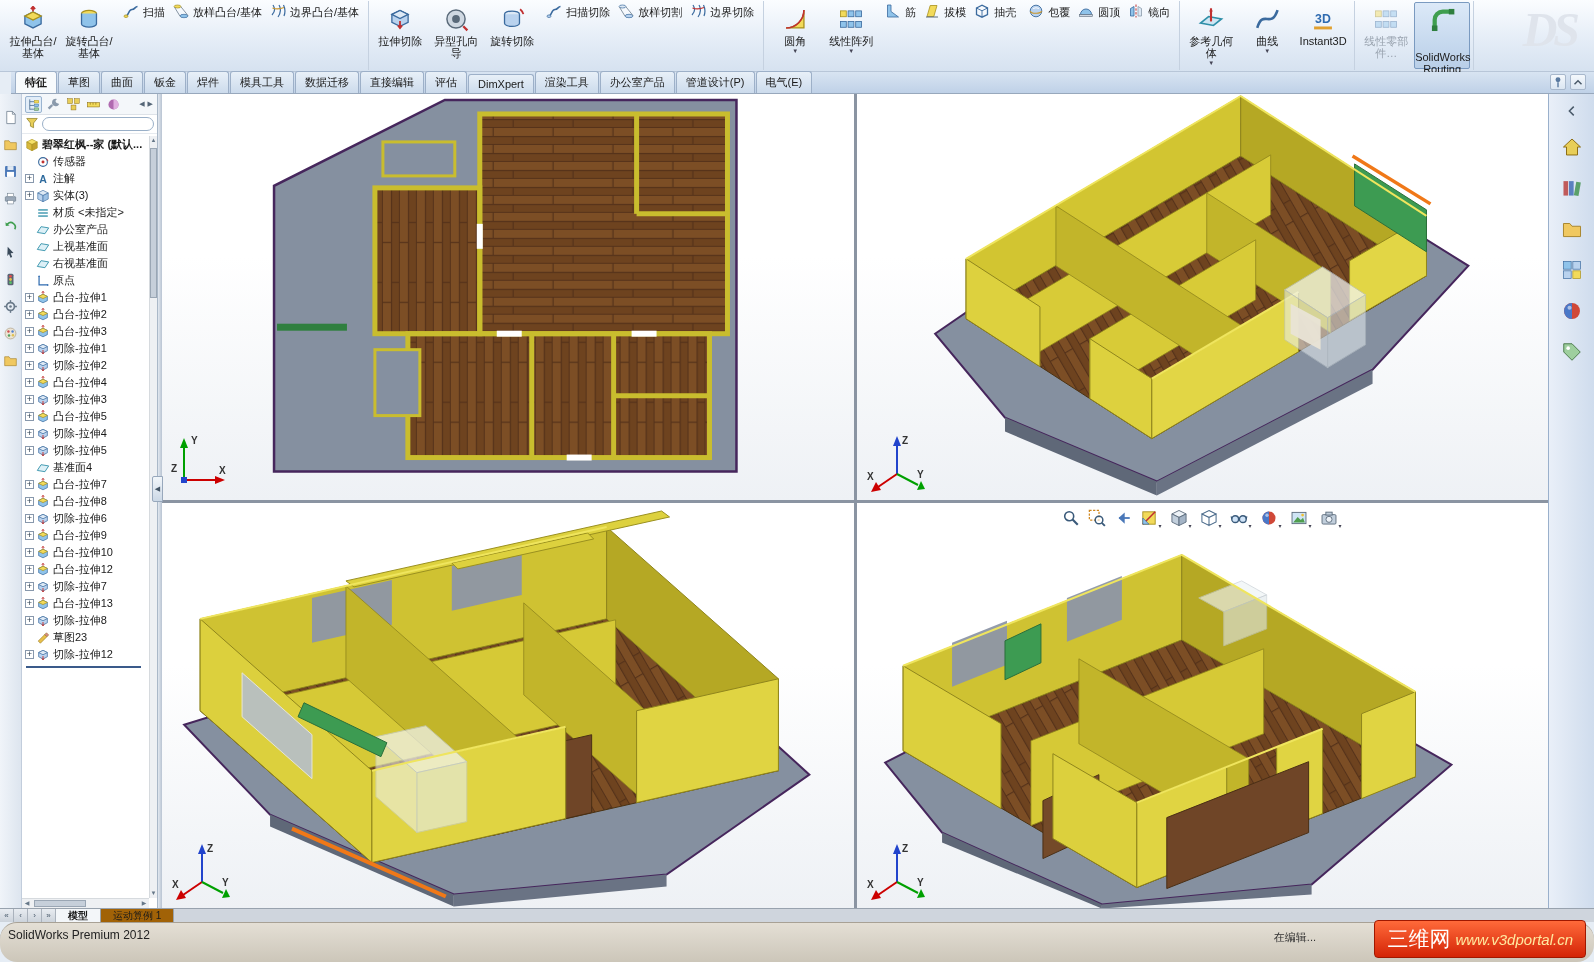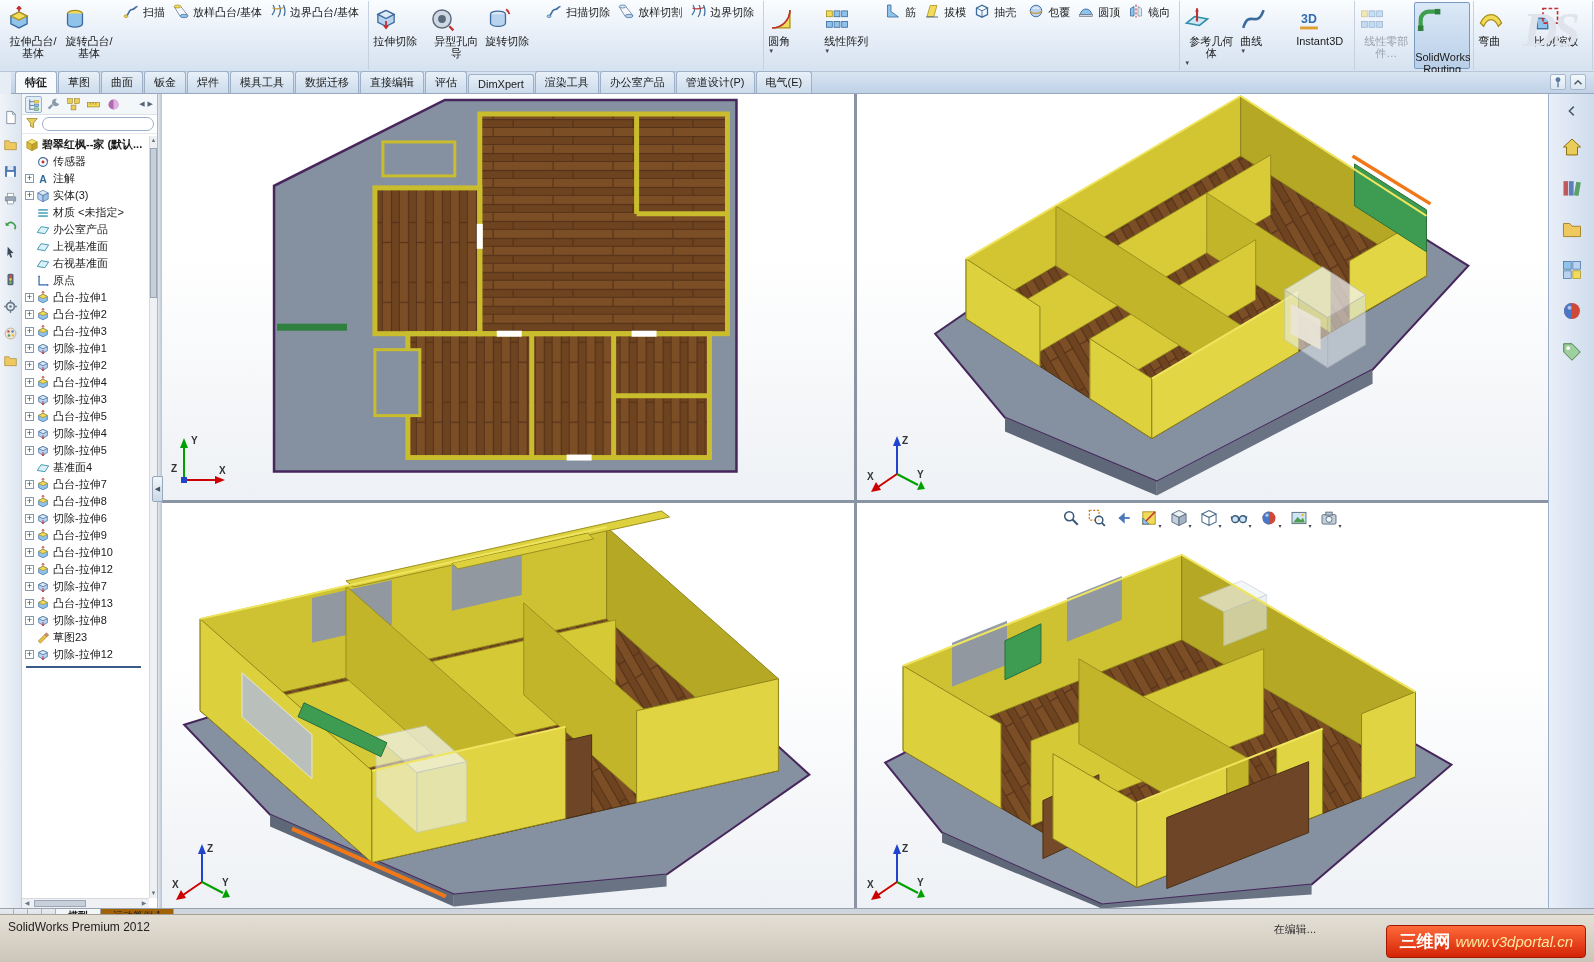--- a/index.html
+++ b/index.html
@@ -3,21 +3,21 @@
 <meta charset="utf-8">
 <style>
 *{margin:0;padding:0;box-sizing:border-box;}
 html,body{width:1594px;height:962px;overflow:hidden;}
 body{font-family:"Liberation Sans",sans-serif;font-size:11px;color:#1a1a1a;background:#cfd8e4;}
 .app{position:relative;width:1594px;height:962px;background:#e6edf5;}
 
 
 .ribbon{position:absolute;left:0;top:0;right:0;height:72px;background:linear-gradient(#fbfdff,#e5edf7 55%,#d6e2f0);border-bottom:1px solid #b8c6d8;display:flex;align-items:stretch;padding:1px 2px;}
 .rgroup{display:flex;align-items:stretch;padding:1px 3px;border-right:1px solid #c5d1e0;}
-.rlarge{position:relative;width:56px;display:flex;flex-direction:column;align-items:flex-start;padding-top:3px;gap:1px;border:1px solid transparent;border-radius:2px;text-align:center;line-height:12px;font-size:11px;cursor:default;}
+.rlarge{position:relative;width:56px;display:flex;flex-direction:column;align-items:center;padding-top:3px;gap:1px;border:1px solid transparent;border-radius:2px;text-align:center;line-height:12px;font-size:11px;cursor:default;}
 .rlarge .rlbl2{display:block;max-width:54px;}
 .rlarge.active{background:linear-gradient(#dce9f8,#b9cfe8);border-color:#7a9ac0;gap:17px;}
 .rlarge.disabled{color:#98a2ae;}
 .rlarge.disabled svg{opacity:.45;}
 .rstack{display:flex;flex-direction:row;justify-content:space-evenly;padding:0 2px;}
 .rsmall{display:flex;align-items:center;gap:4px;height:20px;padding:0 4px;font-size:11px;white-space:nowrap;cursor:default;}
 .dd{font-size:6px;color:#445;line-height:6px;}
 .dslogo{position:absolute;right:18px;top:2px;font-size:48px;font-style:italic;font-weight:bold;letter-spacing:-4px;color:#dfe4ec;font-family:"Liberation Serif",serif;pointer-events:none;}
 
 
@@ -70,25 +70,25 @@
 
 .taskpane{position:absolute;right:0;top:94px;width:46px;bottom:54px;background:linear-gradient(90deg,#e9eff8,#cfdced);border-left:1px solid #9ab0cc;display:flex;flex-direction:column;align-items:center;padding-top:8px;gap:13px;}
 .tpbtn{width:28px;height:28px;display:flex;align-items:center;justify-content:center;border:1px solid transparent;border-radius:3px;}
 .tpbtn:first-child{height:18px;}
 
 
 .modeltabs{position:absolute;left:0;right:0;bottom:40px;height:14px;background:#cfd5dd;border-top:1px solid #98a2ae;display:flex;align-items:stretch;font-size:10px;}
 .mnav{width:14px;border-right:1px solid #aab2bc;background:linear-gradient(#e8ecf1,#ccd3db);display:flex;align-items:center;justify-content:center;font-size:8px;color:#456;}
 .mtab{padding:0 12px;border-right:1px solid #98a2ae;background:#a16207;display:flex;align-items:center;white-space:nowrap;}
 .mtab.active{background:#f3f6f9;font-weight:bold;}
-.statusbar{position:absolute;left:0;right:0;bottom:0;height:48px;background:linear-gradient(#e4dfd5,#ccc6b9);border-top:1px solid #a8a195;}
+.statusbar{position:absolute;left:0;right:0;bottom:0;height:40px;background:linear-gradient(#e4dfd5,#ccc6b9);border-top:1px solid #a8a195;border-radius:17px;}
 .sbleft{position:absolute;left:8px;top:5px;font-size:12px;color:#222;}
 .editing{position:absolute;right:278px;top:7px;font-size:11px;color:#333;}
 .wm{position:absolute;right:8px;bottom:4px;display:flex;align-items:center;gap:5px;background:linear-gradient(#ff6a3a,#d42406);border:1px solid #a01800;border-radius:4px;padding:4px 12px;}
-.wm .box{color:#fff;font-weight:bold;font-size:17px;}
+.wm .box{color:#fff;font-weight:normal;font-size:21px;}
 .wm .url{color:#ffe9a0;font-weight:normal;font-style:italic;font-size:15px;}
 </style>
 </head>
 <body>
 
 <div class="app">
 
   <div class="ribbon" id="ribbon">
       <div class="rgroup">
         <div class="rlarge">
@@ -291,35 +291,20 @@
             </svg></span>
           <span class="rlbl2">线性零部件…</span>
         </div>
         <div class="rlarge active">
           <span class="ic26"><svg width="26" height="26" viewBox="0 0 16 16" aria-hidden="true">
               <path d="M3.5 14 V8.5 A5 5 0 0 1 8.5 3.5 H14" fill="none" stroke="#3f9e4f" stroke-width="2.6"></path>
               <rect x="1.8" y="12" width="3.4" height="3.4" fill="#2e7f3e"></rect>
               <rect x="12.2" y="1.8" width="3.4" height="3.4" fill="#2e7f3e"></rect>
             </svg></span>
           <span class="rlbl2">SolidWorks Routing</span>
-        </div>
-      </div>
-      <div class="rgroup">
-        <div class="rlarge">
-          <span class="ic26"><svg width="26" height="26" viewBox="0 0 16 16" aria-hidden="true">
-              <path d="M1.5 10.5 C4.5 3.5 11.5 3.5 14.5 10.5 L12.5 12.5 C10 7 6 7 3.5 12.5Z" fill="#f2da5a" stroke="#a8901c" stroke-width=".8"></path>
-            </svg></span>
-          <span class="rlbl2">弯曲</span>
-        </div>
-        <div class="rlarge">
-          <span class="ic26"><svg width="26" height="26" viewBox="0 0 16 16" aria-hidden="true">
-              <rect x="2" y="7.5" width="6.5" height="6.5" fill="#8fc3ea" stroke="#3a6a9e" stroke-width=".8"></rect>
-              <rect x="5.5" y="1.5" width="9" height="9" fill="none" stroke="#c03030" stroke-width="1" stroke-dasharray="2.2 1.3"></rect>
-            </svg></span>
-          <span class="rlbl2">比例缩放</span>
         </div>
       </div>
     </div>
   <div class="dslogo">DS</div>
 
   <div class="tabbar" id="tabbar">
       <div class="tab active">特征</div>
       <div class="tab">草图</div>
       <div class="tab">曲面</div>
       <div class="tab">钣金</div>

